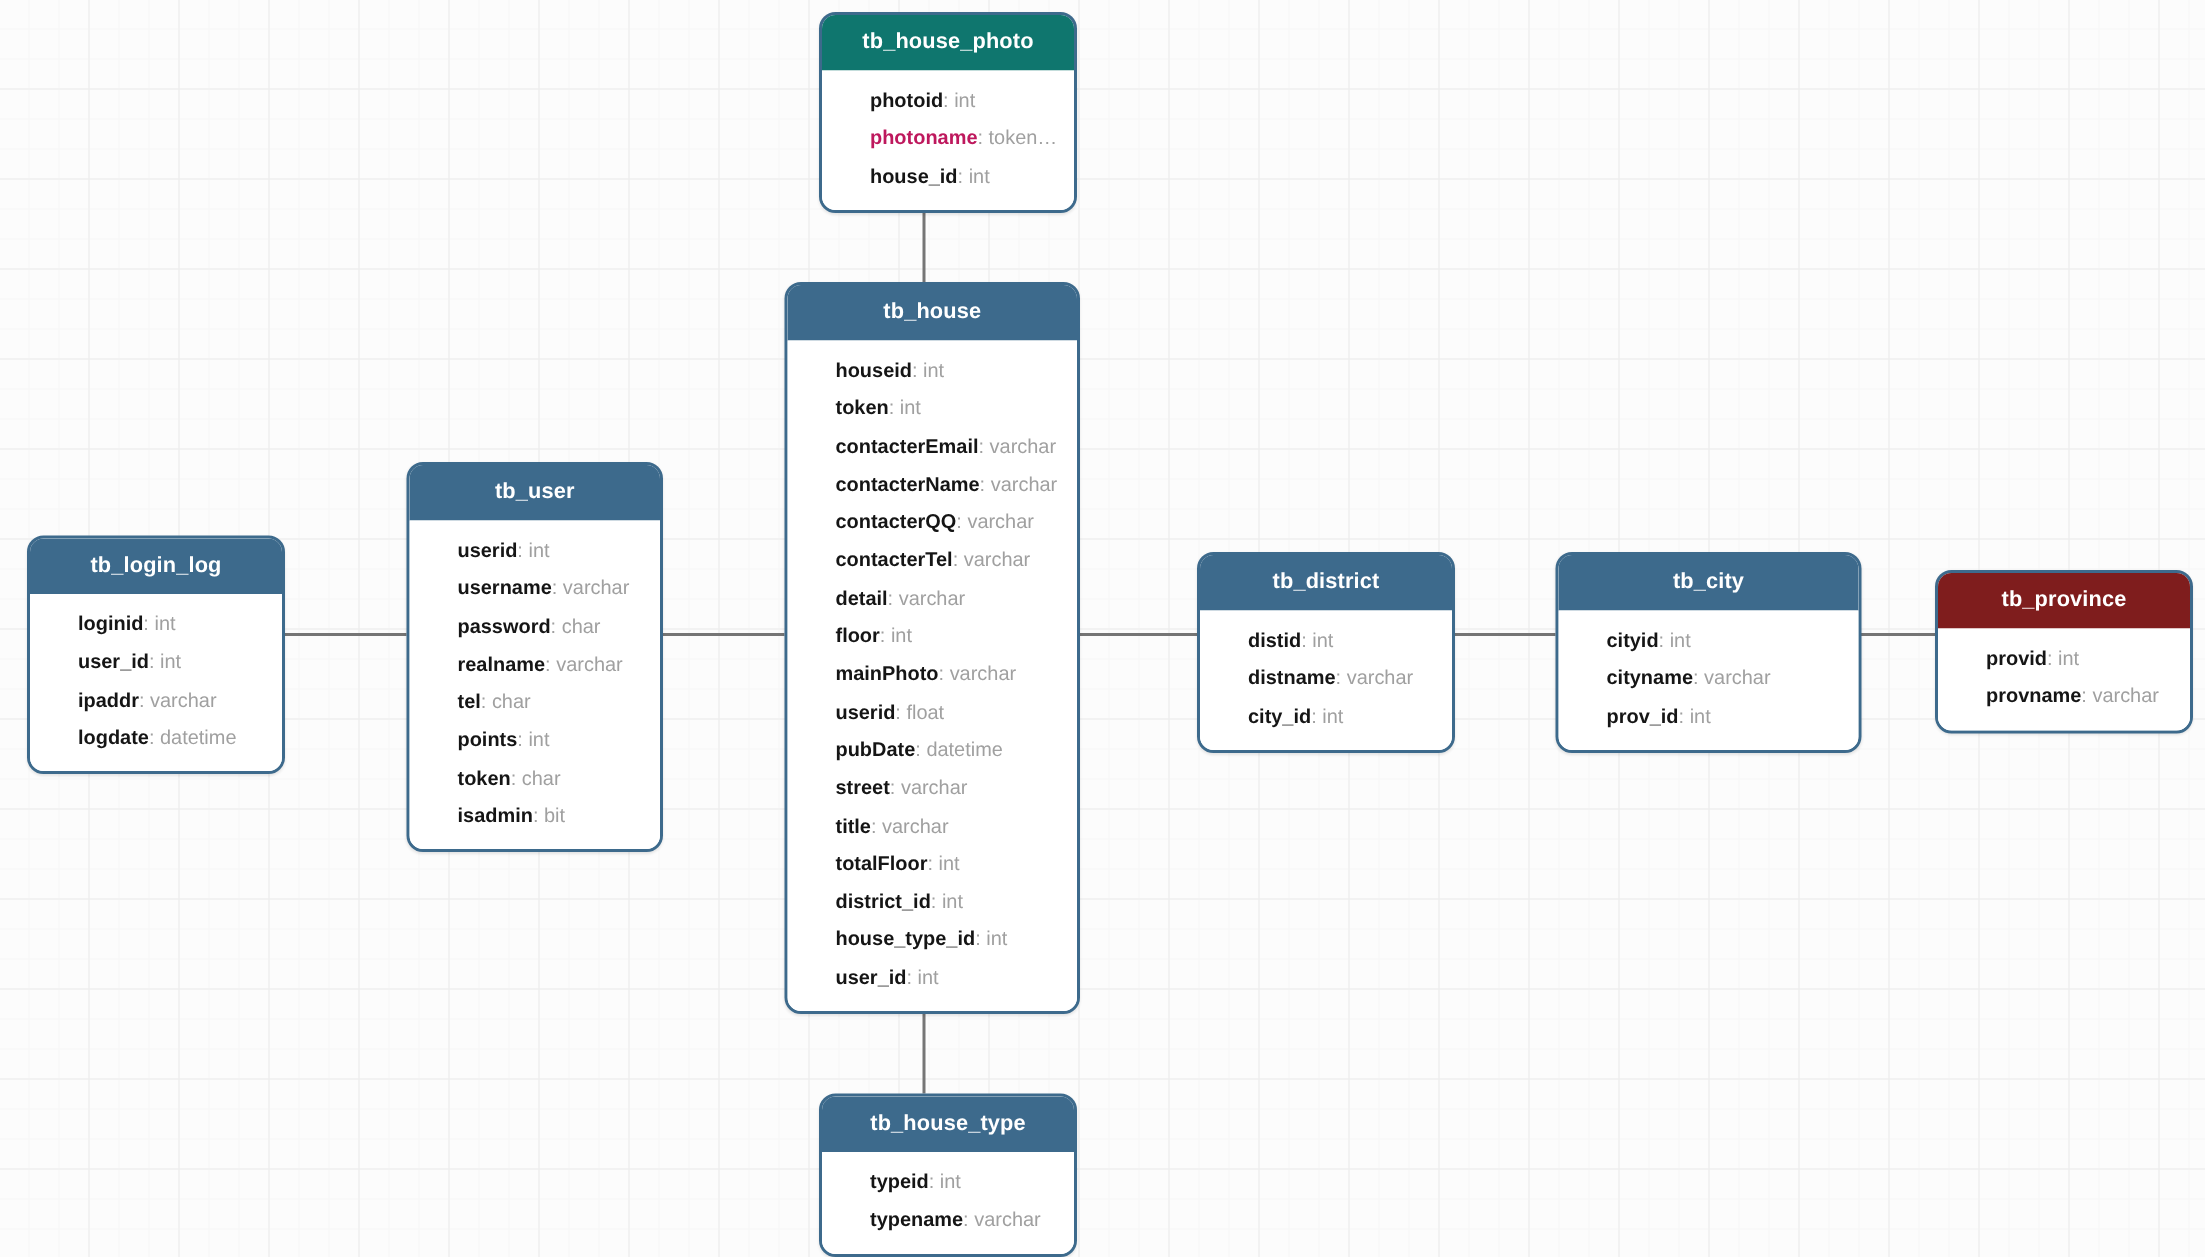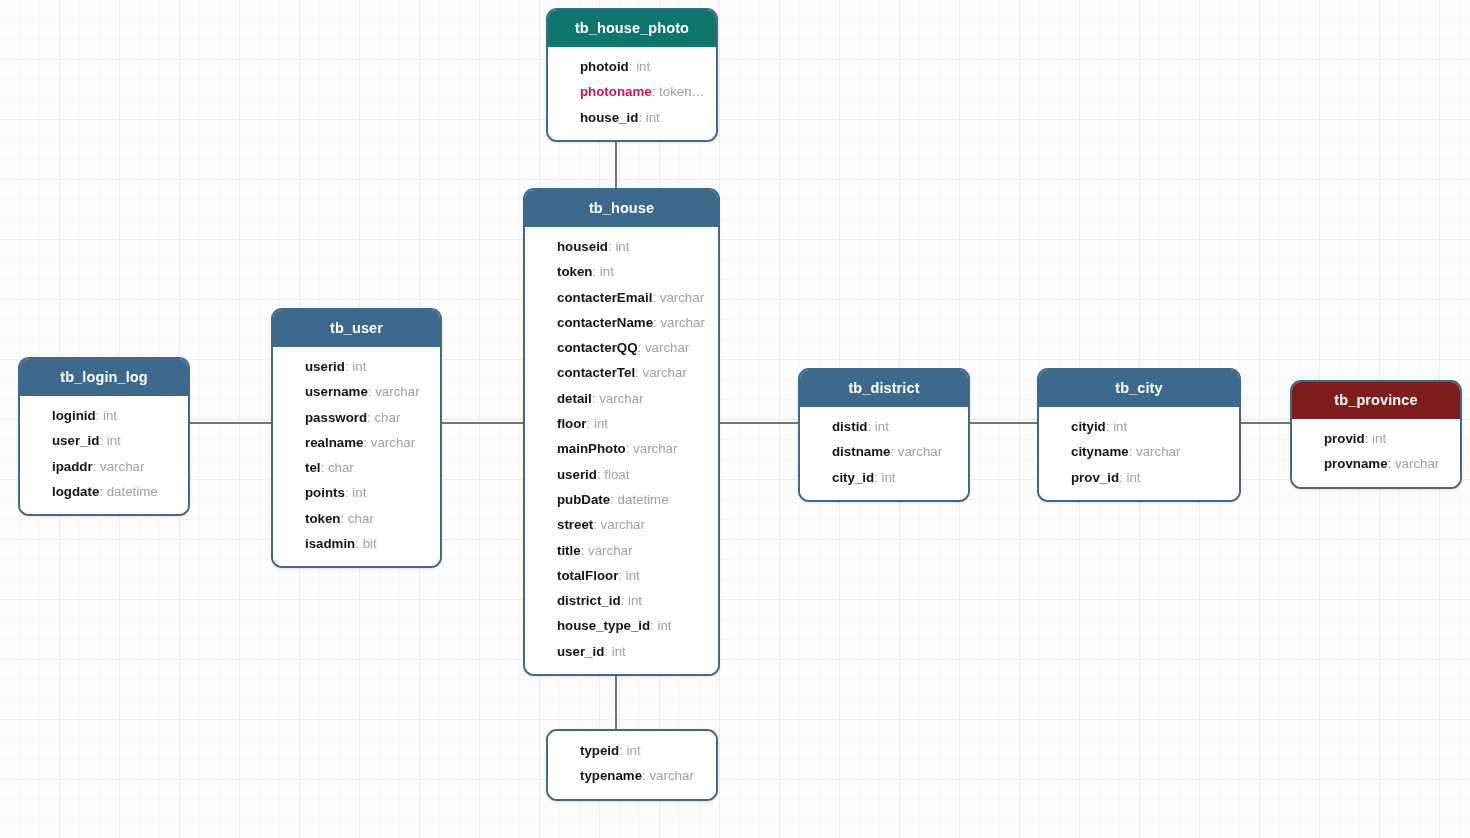--- a/index.html
+++ b/index.html
@@ -164,18 +164,19 @@
       </div>
     </div>
     <div class="entity" style="left: 1290px; top: 380px; width: 172px; border-color: rgb(61, 106, 140);">
       <div class="entity-header" style="background: #7f1d1d;">tb_province</div>
       <div class="entity-body">
         <div class="field-row"><span class="field-name" style="color: rgb(21, 21, 21);">provid</span><span class="field-type" style="color: rgb(160, 160, 160);">: </span><span class="field-type" style="color: rgb(160, 160, 160);">int</span></div>
         <div class="field-row"><span class="field-name" style="color: rgb(21, 21, 21);">provname</span><span class="field-type" style="color: rgb(160, 160, 160);">: </span><span class="field-type" style="color: rgb(160, 160, 160);">varchar</span></div>
       </div>
     </div>
     <div class="entity" style="left: 546px; top: 729px; width: 172px; border-color: rgb(61, 106, 140);">
+      <div class="entity-header" style="background: rgb(61, 106, 140);">tb_house_type</div>
       <div class="entity-body">
         <div class="field-row"><span class="field-name" style="color: rgb(21, 21, 21);">typeid</span><span class="field-type" style="color: rgb(160, 160, 160);">: </span><span class="field-type" style="color: rgb(160, 160, 160);">int</span></div>
         <div class="field-row"><span class="field-name" style="color: rgb(21, 21, 21);">typename</span><span class="field-type" style="color: rgb(160, 160, 160);">: </span><span class="field-type" style="color: rgb(160, 160, 160);">varchar</span></div>
       </div>
     </div>
   </div>
 
 </body></html>

